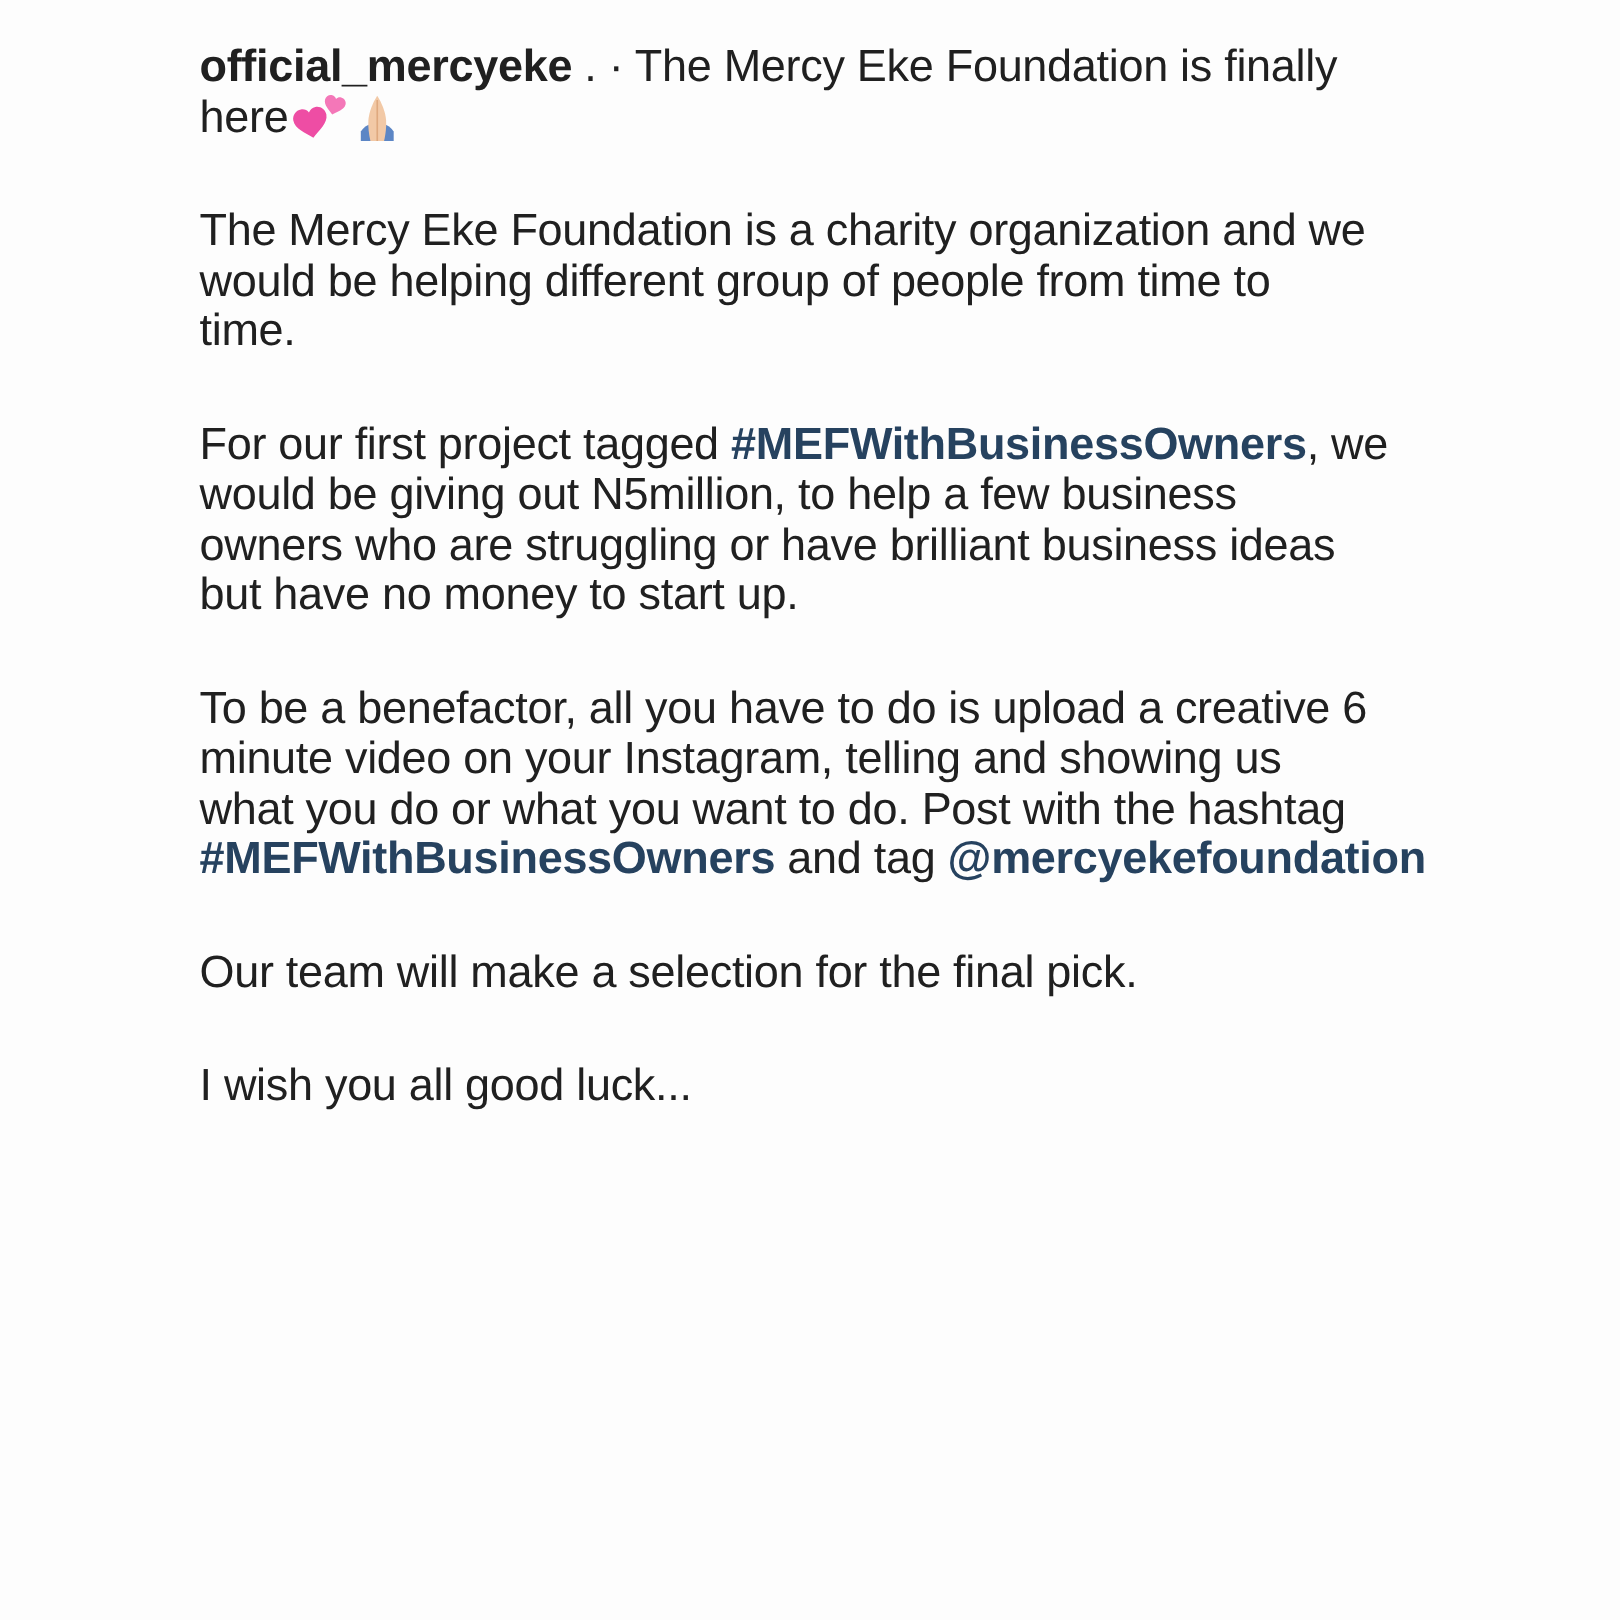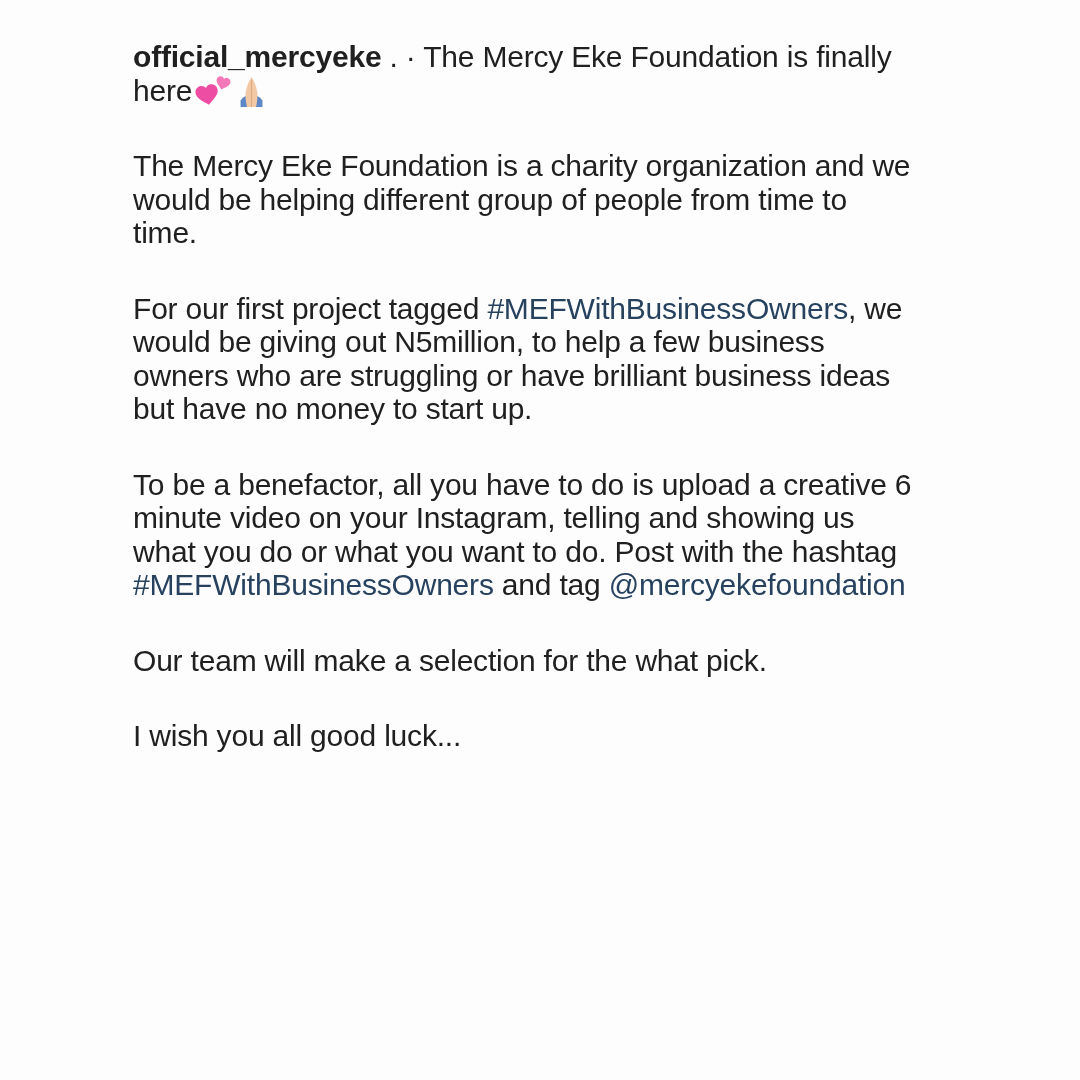--- a/index.html
+++ b/index.html
@@ -7,33 +7,33 @@
     --text:#202020;
     --link:#26425f;
   }
   html,body{margin:0;padding:0;}
   body{
     width:1080px;height:1080px;
     background:var(--bg);
     overflow:hidden;
   }
   .caption{
-    padding:40px 50px 0 133px;
+    padding:28px 50px 0 133px;
     font-family:"Liberation Sans","DejaVu Sans",sans-serif;
     font-size:30px;
     line-height:33.5px;
     letter-spacing:-0.2px;
     color:var(--text);
   }
   .para{
     margin:0 0 42px 0;
     white-space:pre; 
   }
   .bold{font-weight:bold;}
-  .link{color:var(--link);}
+  .link{color:var(--link);font-weight:bold;}
   svg.emoji{
     vertical-align:-6px;
     margin-left:3px;
   }
 </style>
 </head>
 <body>
 
 <main class="caption">
 
@@ -57,17 +57,17 @@
 would be helping different group of people from time to
 time.</span></p>
       <p class="para"><span>For our first project tagged </span><span class="link">#MEFWithBusinessOwners</span><span>, we
 would be giving out N5million, to help a few business
 owners who are struggling or have brilliant business ideas
 but have no money to start up.</span></p>
       <p class="para"><span>To be a benefactor, all you have to do is upload a creative 6
 minute video on your Instagram, telling and showing us
 what you do or what you want to do. Post with the hashtag
 </span><span class="link">#MEFWithBusinessOwners</span><span> and tag </span><span class="link">@mercyekefoundation</span></p>
-      <p class="para"><span>Our team will make a selection for the what pick.</span></p>
+      <p class="para"><span>Our team will make a selection for the final pick.</span></p>
       <p class="para"><span>I wish you all good luck...</span></p>
     </div>
 
 </main>
 
 </body></html>

